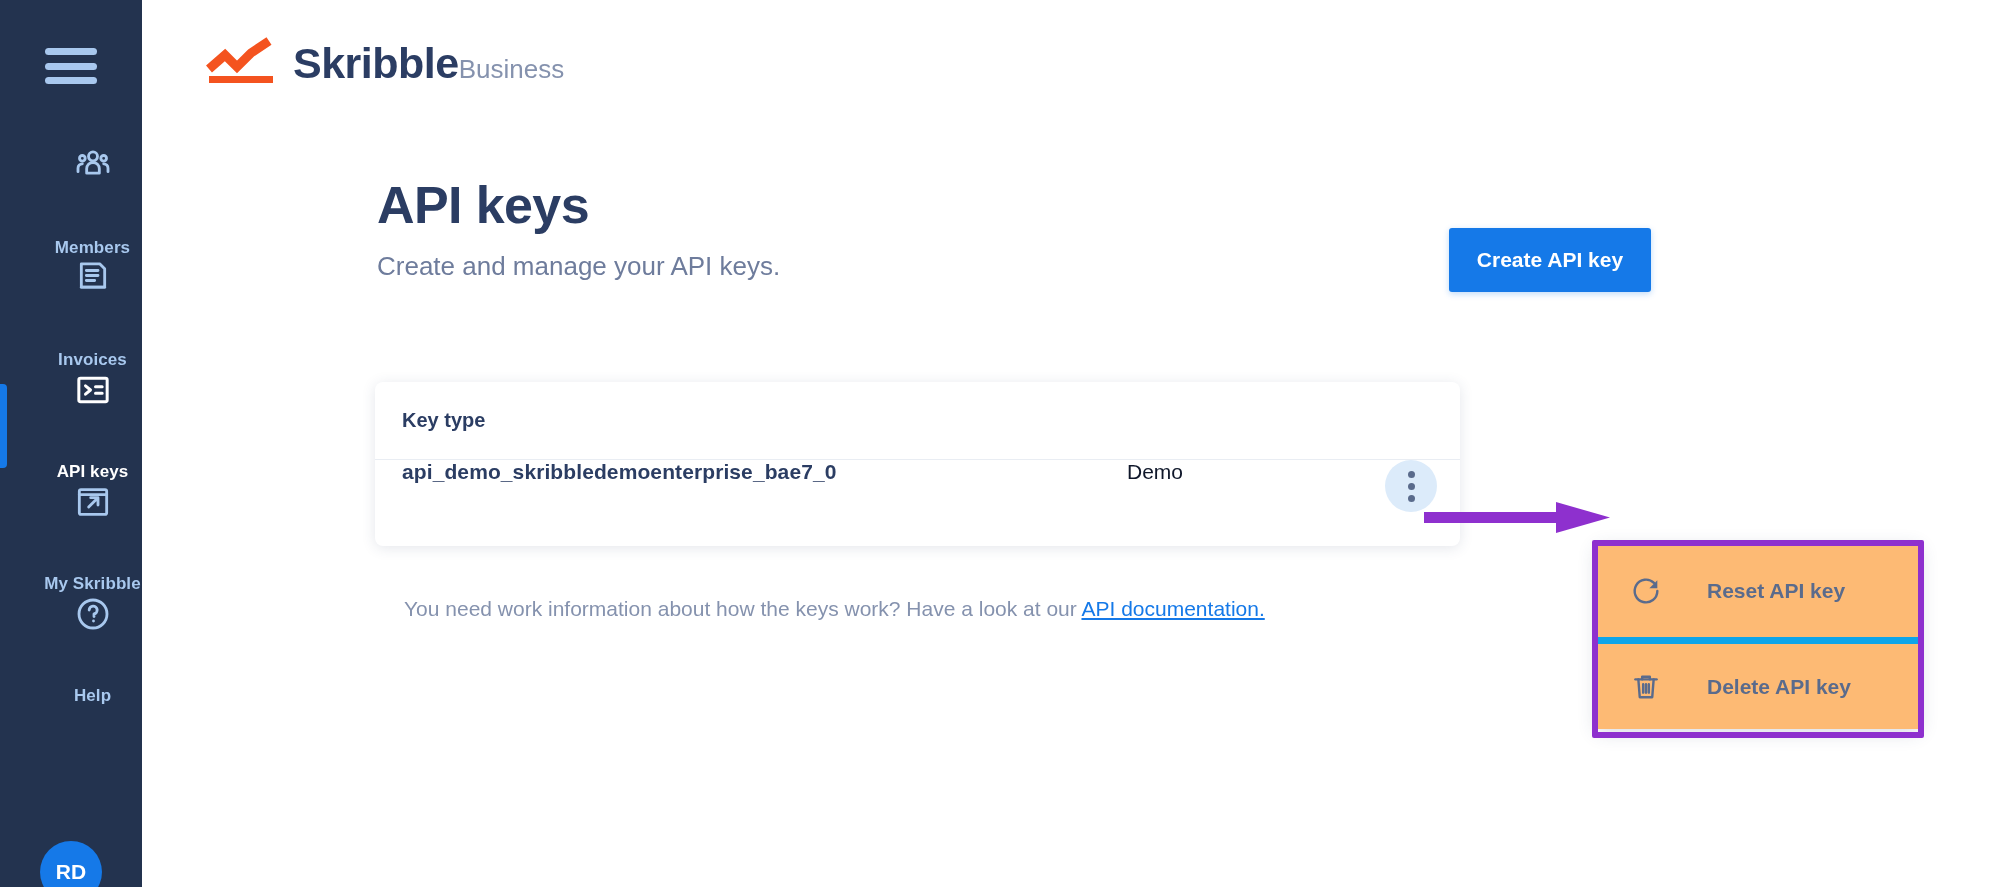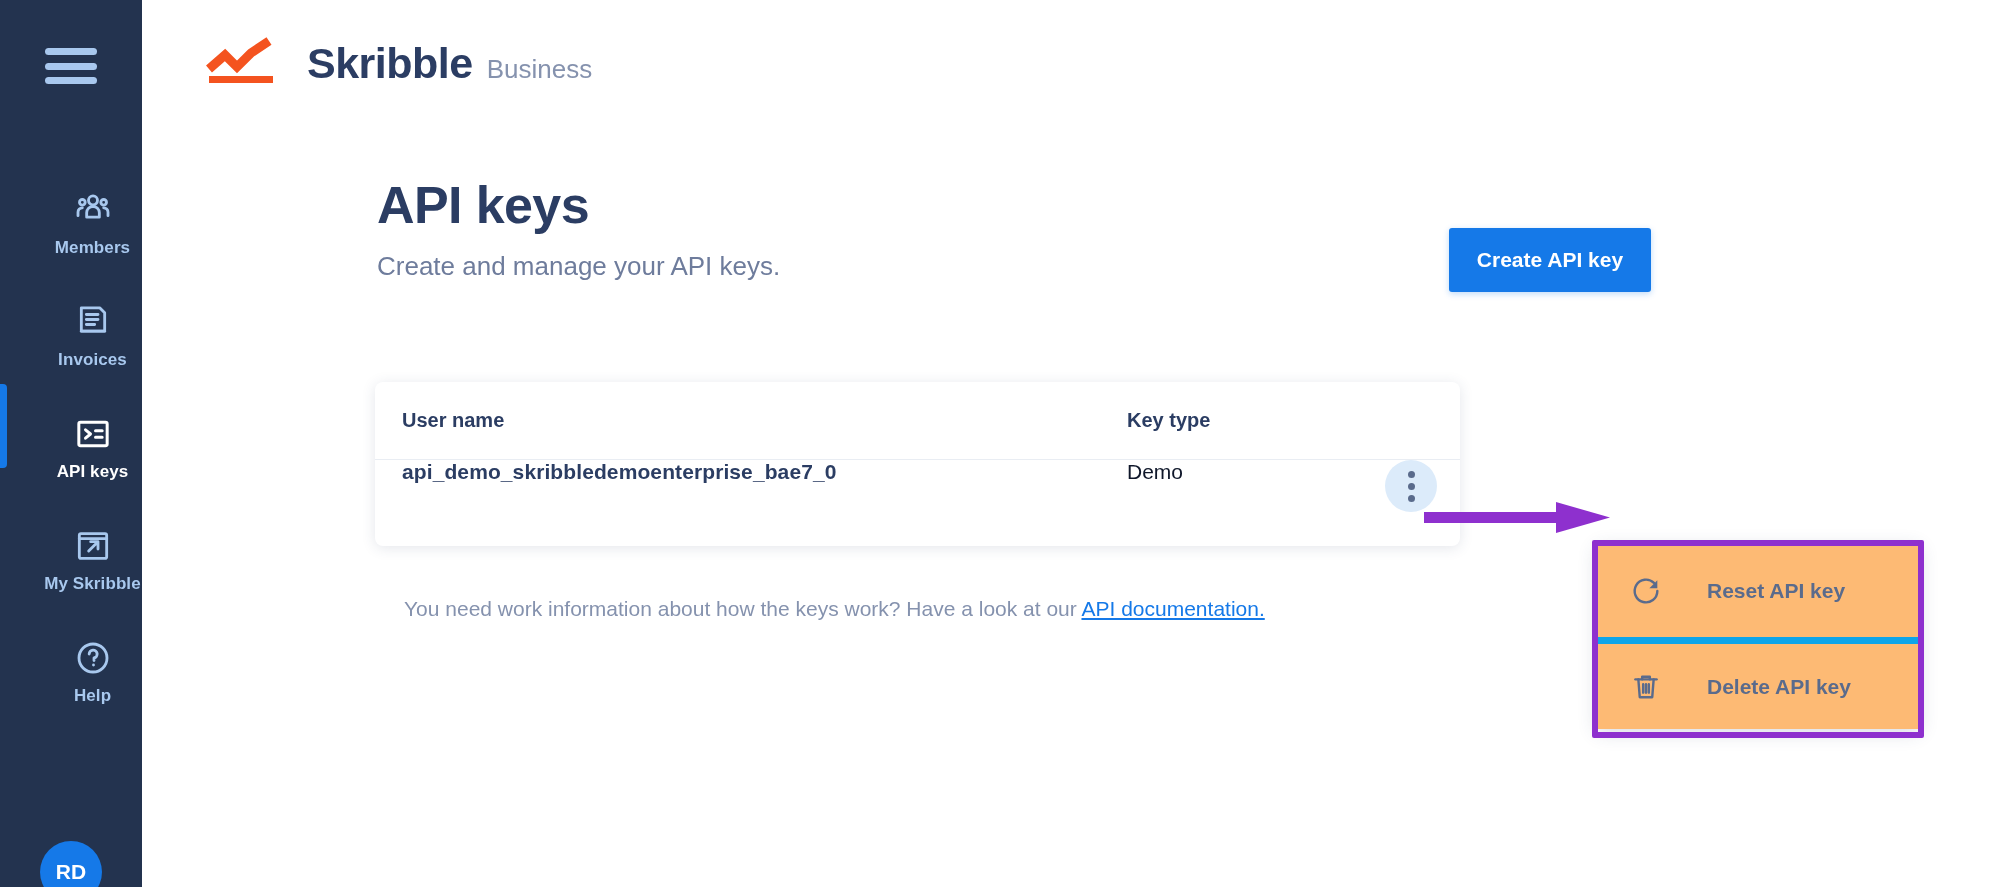--- a/index.html
+++ b/index.html
@@ -27,21 +27,21 @@
   }
   .hamburger span {
     display: block; width: 52px; height: 7px;
     background: #a8c8ee; border-radius: 4px;
   }
   .nav { margin-top: 62px; width: 142px; }
   .nav-item {
     position: relative;
     width: 154px; height: 112px;
     display: flex; flex-direction: column;
-    align-items: center; justify-content: flex-end;
+    align-items: center; justify-content: space-between;
     cursor: pointer;
     gap: 8px;
     padding-left: 31px;
   }
   .nav-item .ico { width: 40px; height: 40px; display: block; }
   .nav-item .ico svg { width: 40px; height: 40px; display: block; }
   .nav-label {
     font-size: 17px; font-weight: 700;
     color: #a8c8ee; letter-spacing: .1px;
     white-space: nowrap;
@@ -61,21 +61,21 @@
     display: flex; align-items: center; justify-content: center;
     color: #fff; font-weight: 700; font-size: 21px;
     cursor: pointer;
   }
 
   
   .main { position: absolute; left: 142px; top: 0; width: 1858px; height: 887px; background:#fff; }
 
   .brand {
     position: absolute; left: 63px; top: 37px;
-    display: flex; align-items: flex-end; gap: 14px;
+    display: flex; align-items: flex-end; gap: 0;
   }
   .brand-mark { width: 88px; height: 48px; position: relative; }
   .brand-name {
     font-size: 43px; font-weight: 700; color: #2b3d63;
     letter-spacing: -.5px; line-height: 1;
   }
   .brand-sub {
     font-size: 26px; font-weight: 400; color: #8592ae;
     line-height: 1; position: relative; top: -3px;
   }
@@ -262,21 +262,20 @@
 
     <div class="page-head">
       <h1 class="page-title">API keys</h1>
       <p class="page-sub">Create and manage your API keys.</p>
     </div>
 
     <button class="create-btn">Create API key</button>
 
     <section class="card">
       <div class="thead">
-        <div class="col-user th">User name</div>
         <div class="col-type th">Key type</div>
         <div class="col-act"></div>
       </div>
       <div class="trow">
         <div class="col-user td-user">api_demo_skribbledemoenterprise_bae7_0</div>
         <div class="col-type td-type">Demo</div>
         <div class="col-act">
           <button class="kebab">
             <i></i>
             <i></i>

